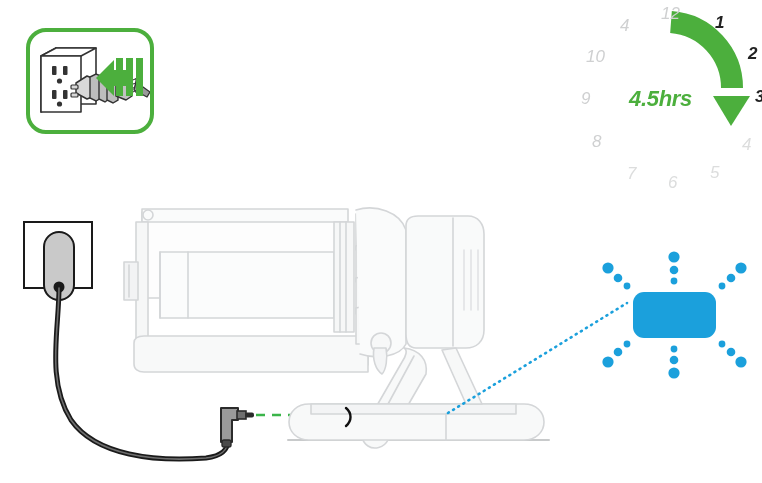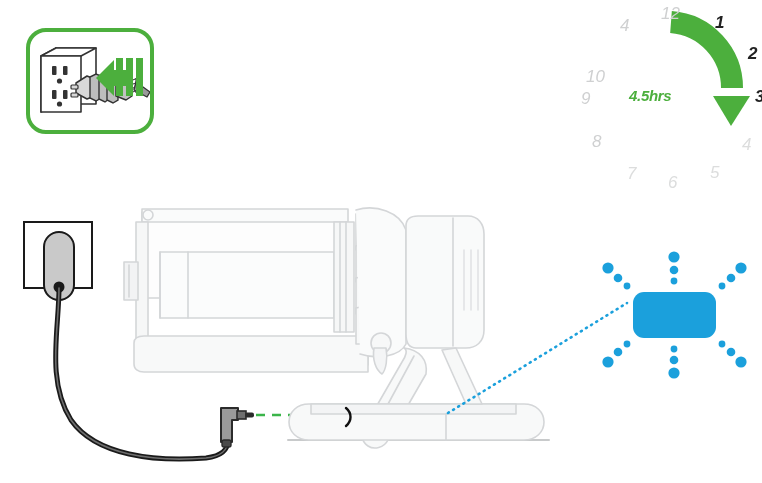--- a/index.html
+++ b/index.html
@@ -18,21 +18,21 @@
   .clk{
     font-family:"Liberation Sans", sans-serif;
     font-weight:400;
     font-size:17px;
   }
   .clk.dim   {color:#cfd0d1;}
   .clk.dimmer{color:#dcdddd;}
   .clk.dark  {color:#222222;font-weight:700;}
 
   .hrs{
-    font-size:15px;
+    font-size:22px;
     font-weight:700;
     color:#4caf3d;
     letter-spacing:-0.3px;
   }
 </style>
 </head>
 <body>
 
 <div id="stage">
 
@@ -255,19 +255,19 @@
     <span class="txt clk dim" style="left:645px;top:5px;">12</span>
     <span class="txt clk dark" style="left:699px;top:14px;">1</span>
     <span class="txt clk dark" style="left:732px;top:45px;">2</span>
     <span class="txt clk dark" style="left:739px;top:88px;">3</span>
     <span class="txt clk dimmer" style="left:726px;top:136px;">4</span>
     <span class="txt clk dimmer" style="left:694px;top:164px;">5</span>
     <span class="txt clk dimmer" style="left:652px;top:174px;">6</span>
     <span class="txt clk dimmer" style="left:611px;top:165px;">7</span>
     <span class="txt clk dim" style="left:576px;top:133px;">8</span>
     <span class="txt clk dim" style="left:565px;top:90px;">9</span>
-    <span class="txt clk dim" style="left:570px;top:48px;margin-top:20px;">10</span>
+    <span class="txt clk dim" style="left:570px;top:48px;">10</span>
     <span class="txt clk dim" style="left:604px;top:17px;">4</span>
 
     <span class="txt hrs" style="left:613px;top:88px;">4.5hrs</span>
   </div>
 
 </div>
 
 </body></html>

